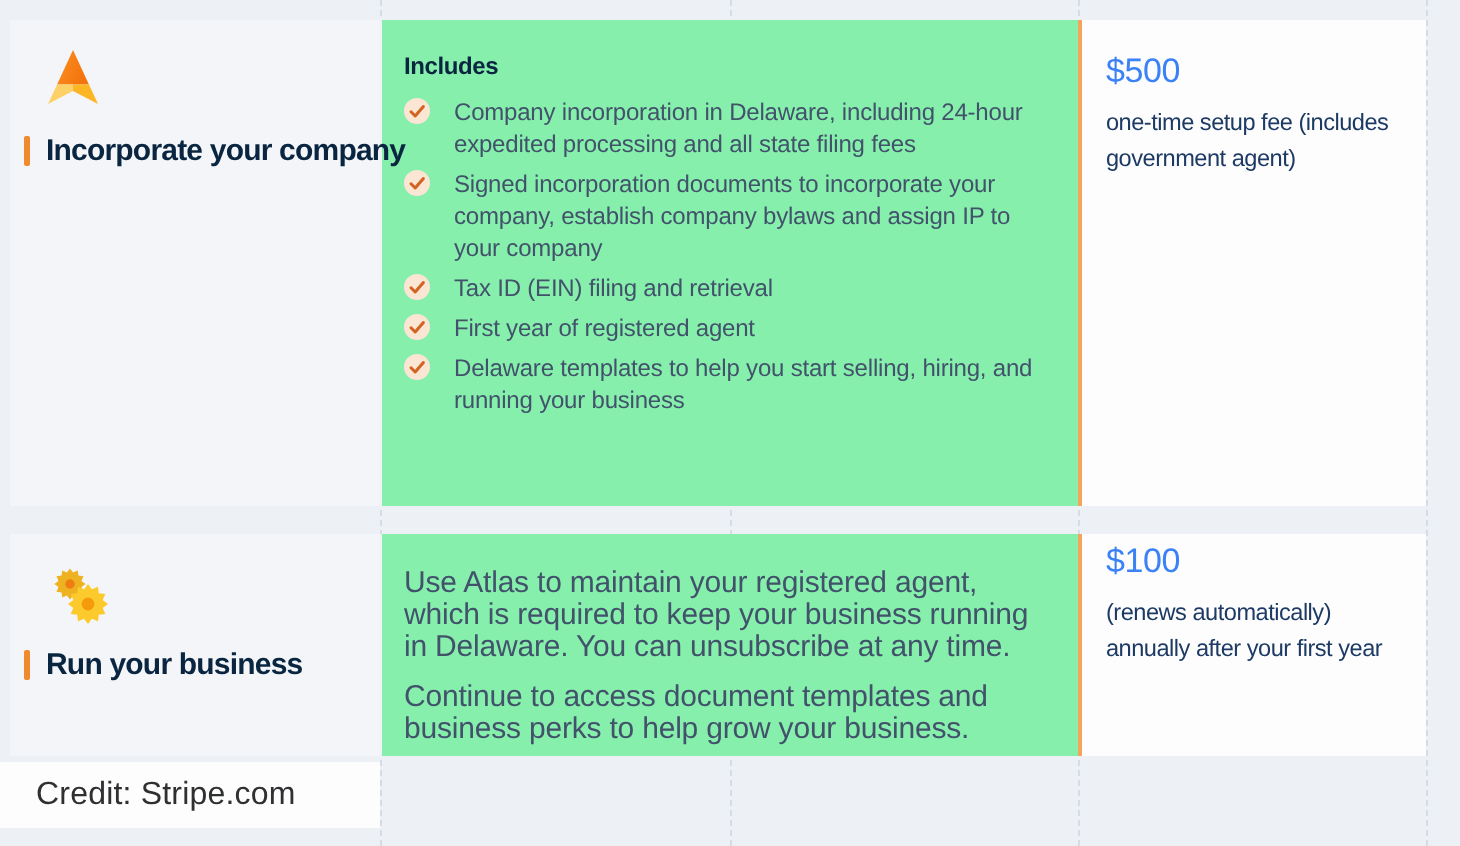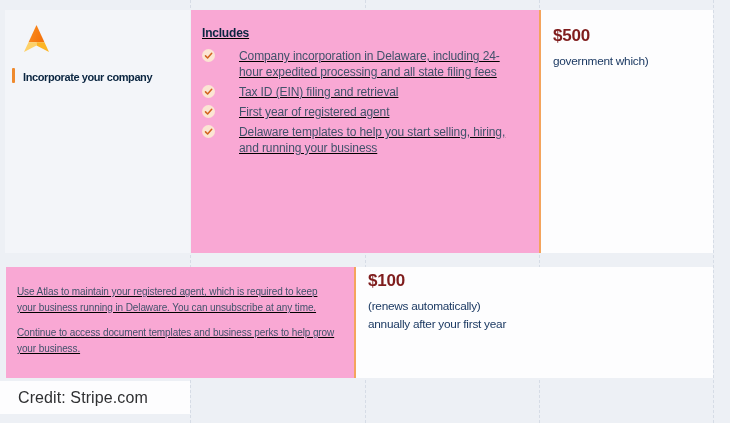--- a/index.html
+++ b/index.html
@@ -19,58 +19,57 @@
   .row {
     position:absolute; left:5px; width:708px; display:flex; z-index:1;
   }
   .row-1 { top:10px;  height:243px; }
   .row-2 { top:267px; height:111px; }
 
   .cell-left {
     width:185px; background:#f3f5f9; padding:14px 0 0 18px;
   }
   .cell-mid {
-    width:349px; background:#f9a8d4; border-left:1px solid #eef1f5;
+    width:349px; background:#86efac; border-left:1px solid #eef1f5;
     padding:16px 16px 0 11px;
-    text-decoration:underline;
   }
   .row-2 .cell-mid { padding-top:17px; }
   .cell-price {
     flex:1; background:#fdfdfe; border-left:2px solid #f4a45c;
     padding:16px 8px 0 12px;
   }
   .row-2 .cell-price { padding-top:4px; }
 
   .icon-wrap { height:30px; }
   .title-row { position:relative; margin-top:13px; }
   .tick {
     position:absolute; left:-11px; top:1px; width:3px; height:15px;
     background:#ef8a2e; border-radius:1px;
   }
   .row-title {
-    font-size:11px; font-weight:bold; color:#0a2540;
+    font-size:15px; font-weight:bold; color:#0a2540;
     letter-spacing:-0.4px; white-space:nowrap;
   }
 
   .includes {
     font-size:12px; font-weight:bold; color:#0a2540; margin-bottom:8px;
     letter-spacing:-0.2px;
   }
   ul.features { list-style:none; }
-  ul.features li { display:flex; gap:24px; margin-bottom:4px; }
+  ul.features li { display:flex; gap:12px; margin-bottom:4px; }
   .check { flex:0 0 13px; margin-top:1px; }
   .li-text {
     font-size:12px; line-height:16px; color:#42526b; letter-spacing:-0.1px;
   }
   .para {
-    font-size:10px; line-height:16px; color:#42526b;
+    font-size:15px; line-height:16px; color:#42526b;
     letter-spacing:-0.1px; margin-bottom:9px; max-width:330px;
   }
   .amount {
-    font-size:17px; font-weight:bold; color:#7f1d1d;
+    font-size:17px; font-weight:normal; color:#3b82f6;
     letter-spacing:-0.2px; margin-bottom:6px;
   }
   .note-line {
     display:block; font-size:11.8px; line-height:18px; color:#1c3a63;
     letter-spacing:-0.25px; white-space:nowrap;
   }
 
   .credit {
     position:absolute; left:0; top:381px; width:190px; height:33px;
     background:#fdfdfe; z-index:2; display:flex; align-items:center;
@@ -117,20 +116,27 @@
               <circle cx="6.5" cy="6.5" r="6.5" fill="#fbe5d3"></circle>
               <path d="M3.5 6.9 L5.6 9 L9.7 4.3" fill="none" stroke="#d2641f" stroke-width="1.5" stroke-linecap="round" stroke-linejoin="round"></path>
             </svg>
           <span class="li-text">Company incorporation in Delaware, including 24-hour expedited processing and all state filing fees</span>
         </li>
         <li>
           <svg class="check" width="13" height="13" viewBox="0 0 13 13">
               <circle cx="6.5" cy="6.5" r="6.5" fill="#fbe5d3"></circle>
               <path d="M3.5 6.9 L5.6 9 L9.7 4.3" fill="none" stroke="#d2641f" stroke-width="1.5" stroke-linecap="round" stroke-linejoin="round"></path>
             </svg>
+          <span class="li-text">Signed incorporation documents to incorporate your company, establish company bylaws and assign IP to your company</span>
+        </li>
+        <li>
+          <svg class="check" width="13" height="13" viewBox="0 0 13 13">
+              <circle cx="6.5" cy="6.5" r="6.5" fill="#fbe5d3"></circle>
+              <path d="M3.5 6.9 L5.6 9 L9.7 4.3" fill="none" stroke="#d2641f" stroke-width="1.5" stroke-linecap="round" stroke-linejoin="round"></path>
+            </svg>
           <span class="li-text">Tax ID (EIN) filing and retrieval</span>
         </li>
         <li>
           <svg class="check" width="13" height="13" viewBox="0 0 13 13">
               <circle cx="6.5" cy="6.5" r="6.5" fill="#fbe5d3"></circle>
               <path d="M3.5 6.9 L5.6 9 L9.7 4.3" fill="none" stroke="#d2641f" stroke-width="1.5" stroke-linecap="round" stroke-linejoin="round"></path>
             </svg>
           <span class="li-text">First year of registered agent</span>
         </li>
         <li>
@@ -138,25 +144,44 @@
               <circle cx="6.5" cy="6.5" r="6.5" fill="#fbe5d3"></circle>
               <path d="M3.5 6.9 L5.6 9 L9.7 4.3" fill="none" stroke="#d2641f" stroke-width="1.5" stroke-linecap="round" stroke-linejoin="round"></path>
             </svg>
           <span class="li-text">Delaware templates to help you start selling, hiring, and running your business</span>
         </li>
       </ul>
     </div>
 
     <div class="cell-price">
       <div class="amount">$500</div>
-      <span class="note-line">government which)</span>
+      <span class="note-line">one-time setup fee (includes</span>
+      <span class="note-line">government agent)</span>
     </div>
   </div>
 
   <div class="row row-2">
+    <div class="cell-left">
+      <div class="icon-wrap">
+        <svg width="32" height="32" viewBox="0 0 32 32">
+          <g transform="translate(12,11) scale(0.78)">
+            <polygon fill="#eeb11f" points="10,0 7.34,1.97 8.66,5 5.37,5.37 5,8.66 1.97,7.34 0,10 -1.97,7.34 -5,8.66 -5.37,5.37 -8.66,5 -7.34,1.97 -10,0 -7.34,-1.97 -8.66,-5 -5.37,-5.37 -5,-8.66 -1.97,-7.34 0,-10 1.97,-7.34 5,-8.66 5.37,-5.37 8.66,-5 7.34,-1.97"></polygon>
+            <circle cx="0" cy="0" r="3" fill="#f07d12"></circle>
+          </g>
+          <g transform="translate(21,21)">
+            <polygon fill="#fcca2c" points="10,0 7.34,1.97 8.66,5 5.37,5.37 5,8.66 1.97,7.34 0,10 -1.97,7.34 -5,8.66 -5.37,5.37 -8.66,5 -7.34,1.97 -10,0 -7.34,-1.97 -8.66,-5 -5.37,-5.37 -5,-8.66 -1.97,-7.34 0,-10 1.97,-7.34 5,-8.66 5.37,-5.37 8.66,-5 7.34,-1.97"></polygon>
+            <circle cx="0" cy="0" r="3.2" fill="#f59b0b"></circle>
+          </g>
+        </svg>
+      </div>
+      <div class="title-row">
+        <span class="tick"></span>
+        <span class="row-title">Run your business</span>
+      </div>
+    </div>
 
     <div class="cell-mid">
       <p class="para">Use Atlas to maintain your registered agent, which is required to keep your business running in Delaware. You can unsubscribe at any time.</p>
       <p class="para">Continue to access document templates and business perks to help grow your business.</p>
     </div>
 
     <div class="cell-price">
       <div class="amount">$100</div>
       <span class="note-line">(renews automatically)</span>
       <span class="note-line">annually after your first year</span>

